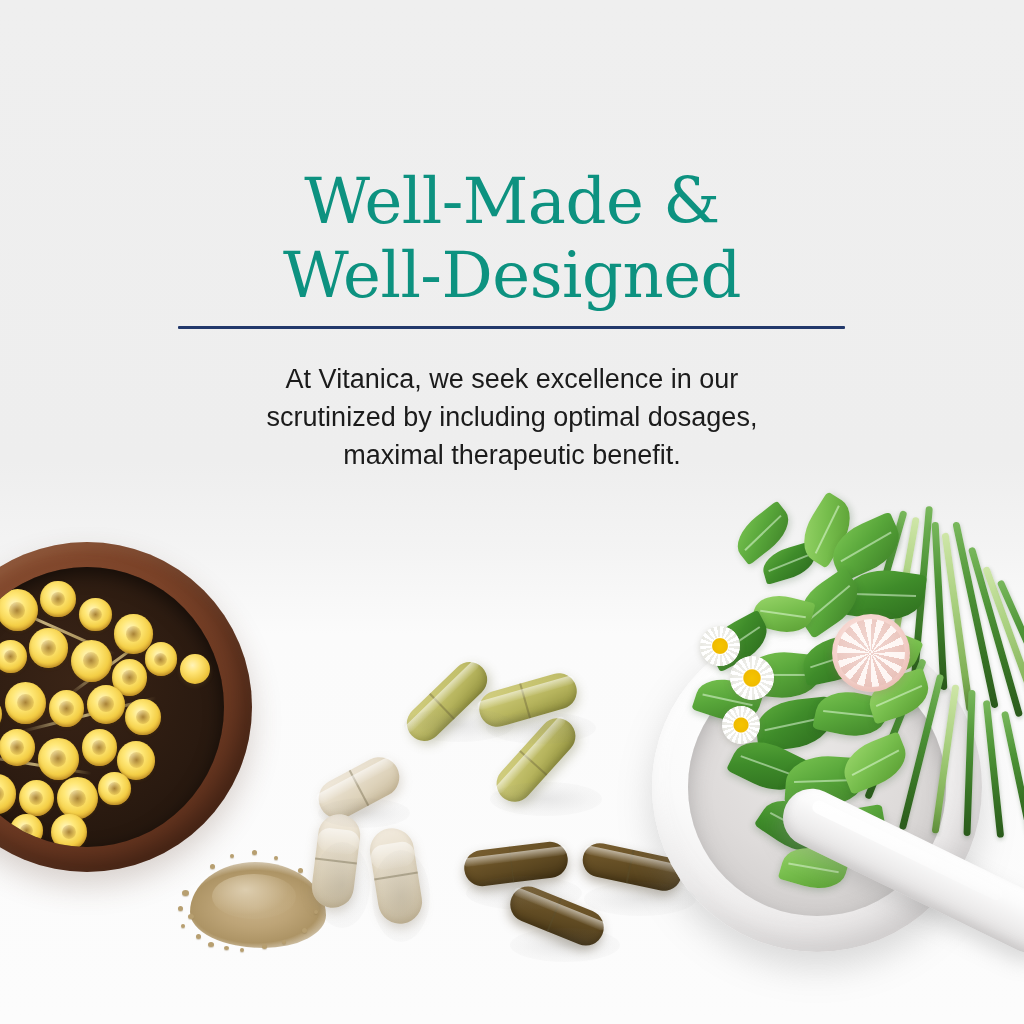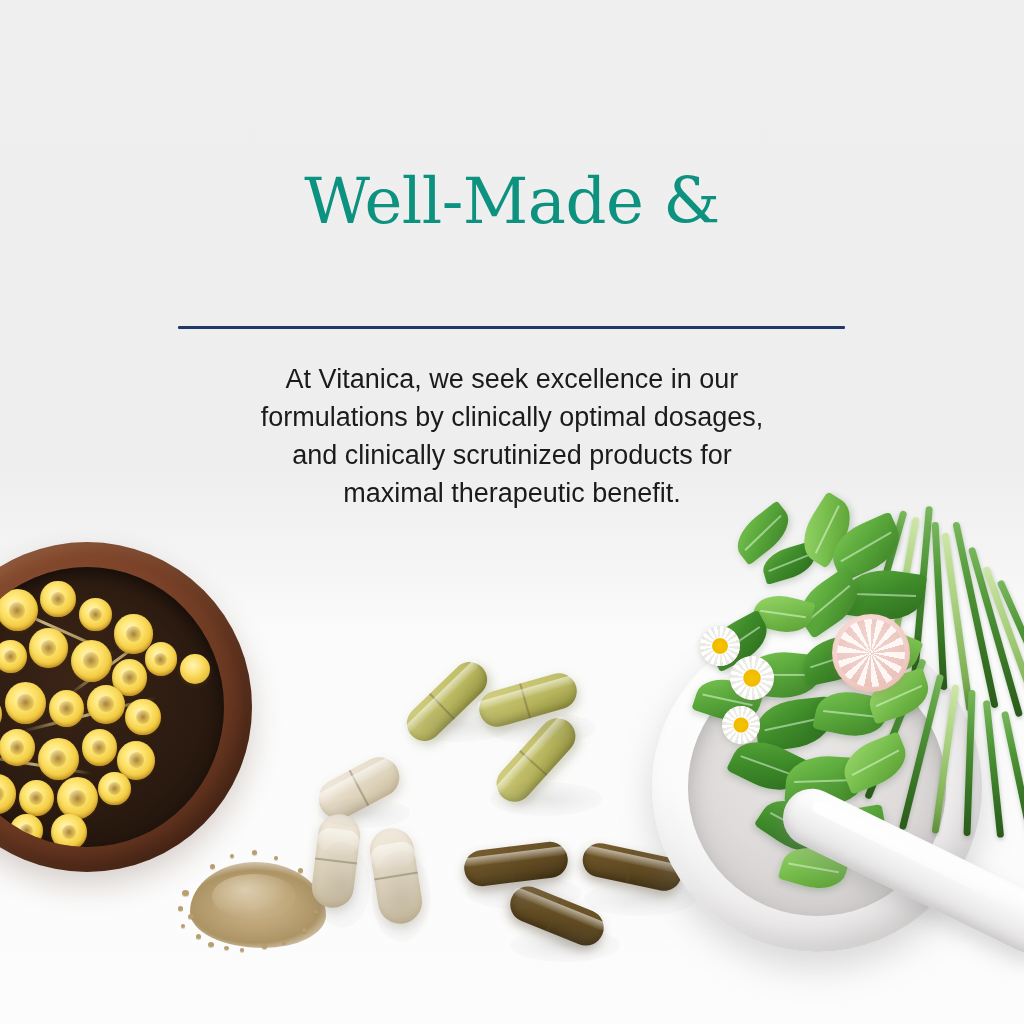--- a/index.html
+++ b/index.html
@@ -287,28 +287,28 @@
 </head>
 <body>
 
 <div id="canvas">
 
   <div class="text-block">
 
 
     <div class="headline">
       <span class="hl-line">Well-Made &amp;</span>
+      <span class="hl-line">Well-Designed</span>
     </div>
 
     <div class="divider"></div>
 
     <div class="body-copy">
       <span class="bc-line">At Vitanica, we seek excellence in our</span>
-      <span class="bc-line">formulations by clinically optimal dosages,</span>
-      <span class="bc-line">and clinically scrutinized products for</span>
+      <span class="bc-line">scrutinized by including optimal dosages,</span>
       <span class="bc-line">maximal therapeutic benefit.</span>
     </div>
   </div>
 
   <div class="photo-stage">
 
     <div class="bowl-wrap">
       <div class="bowl-rim"></div>
       <div class="bowl-inner">
         <div class="stem" style="left:18%; top:22%; width:44%; height:3px; transform:rotate(24deg);"></div>

